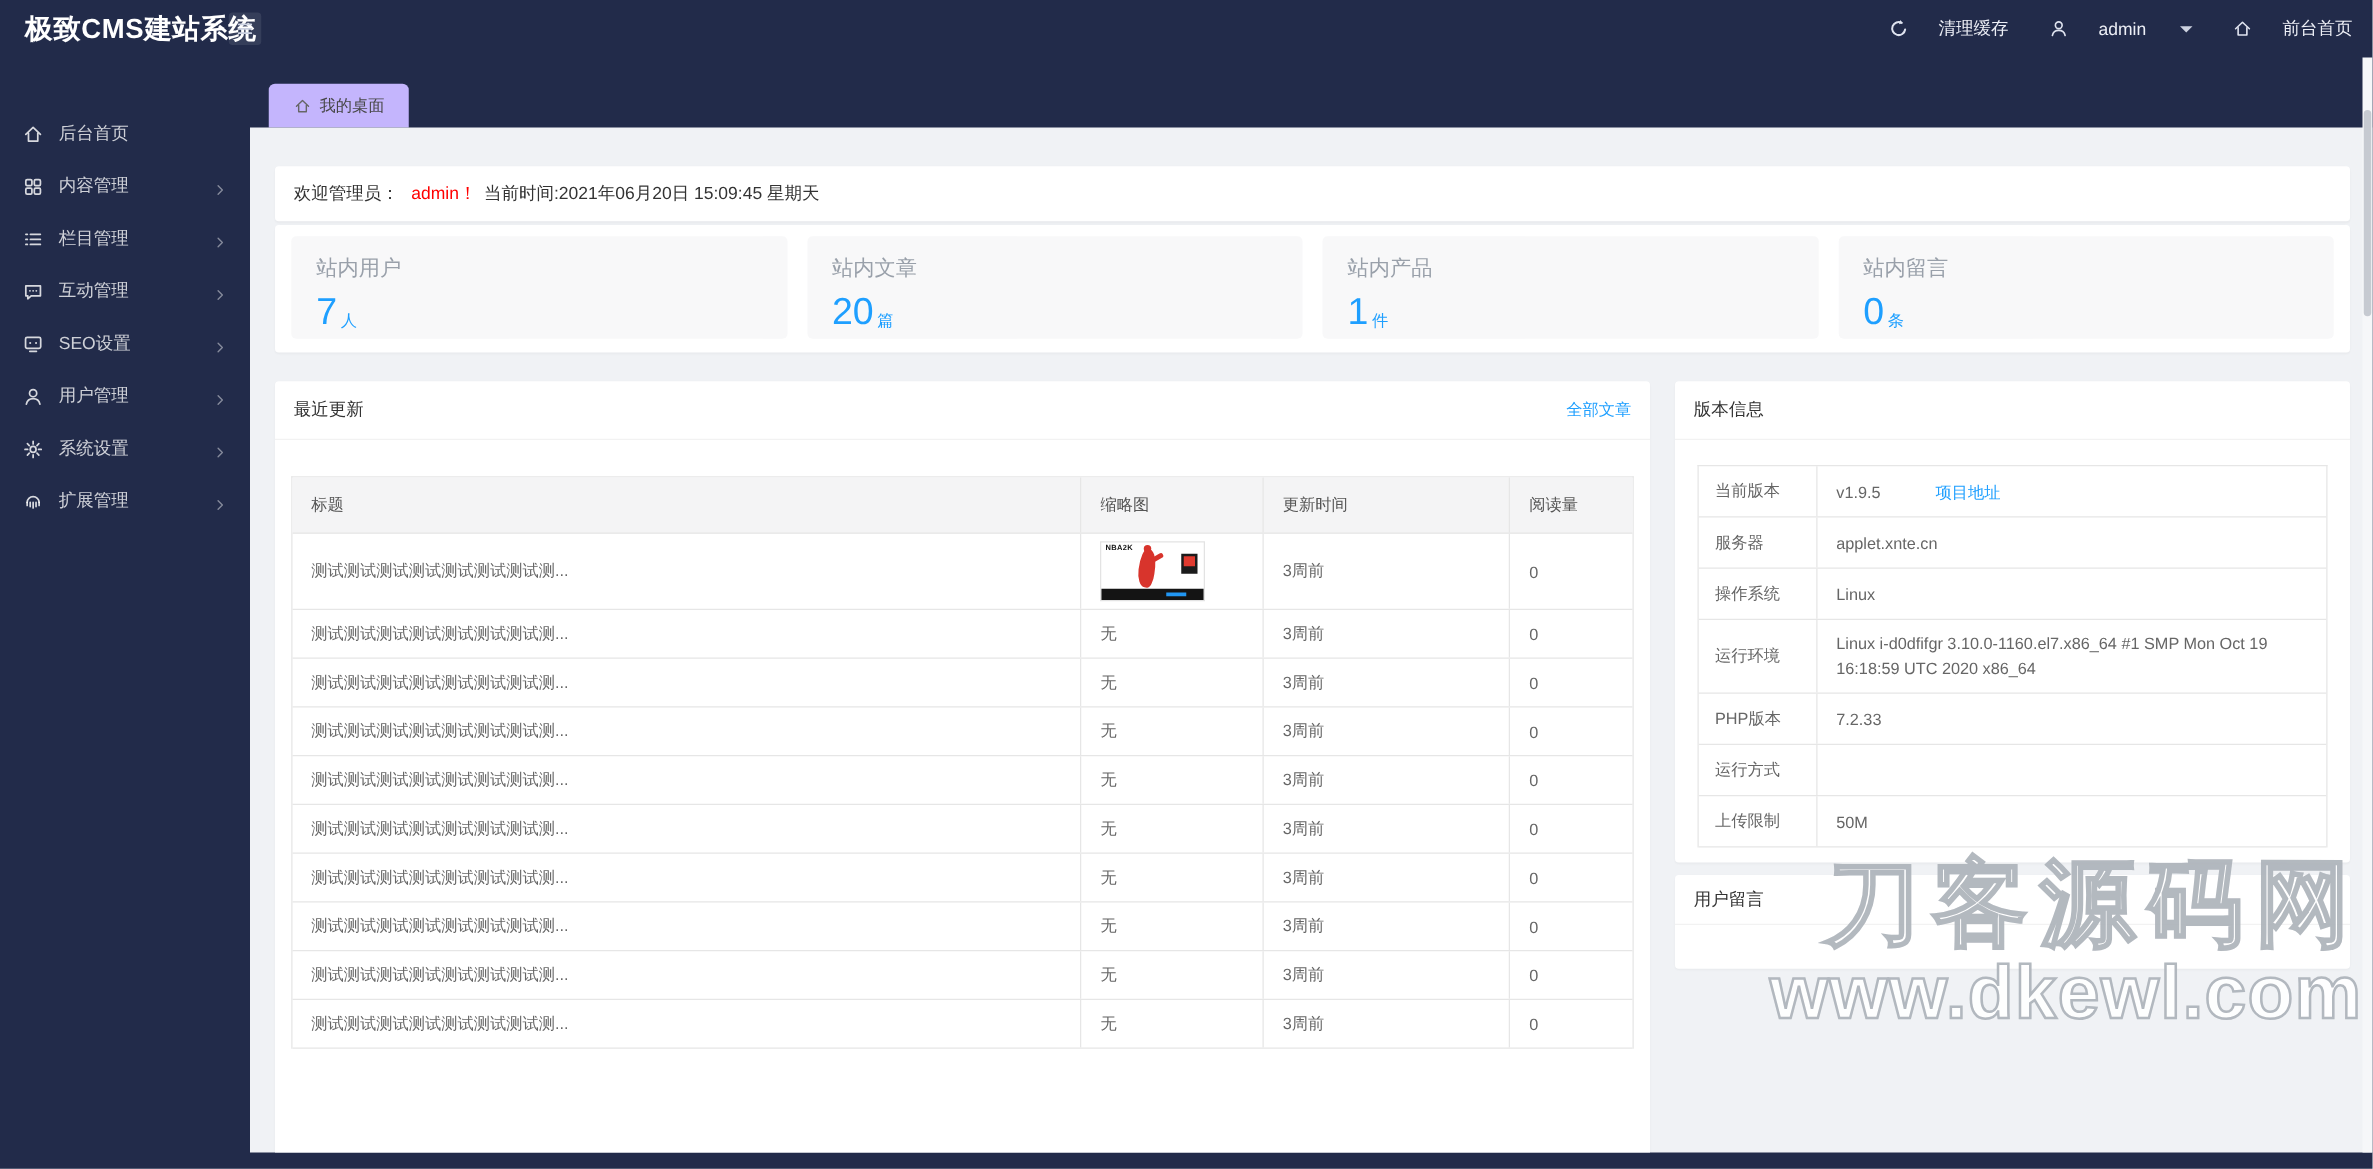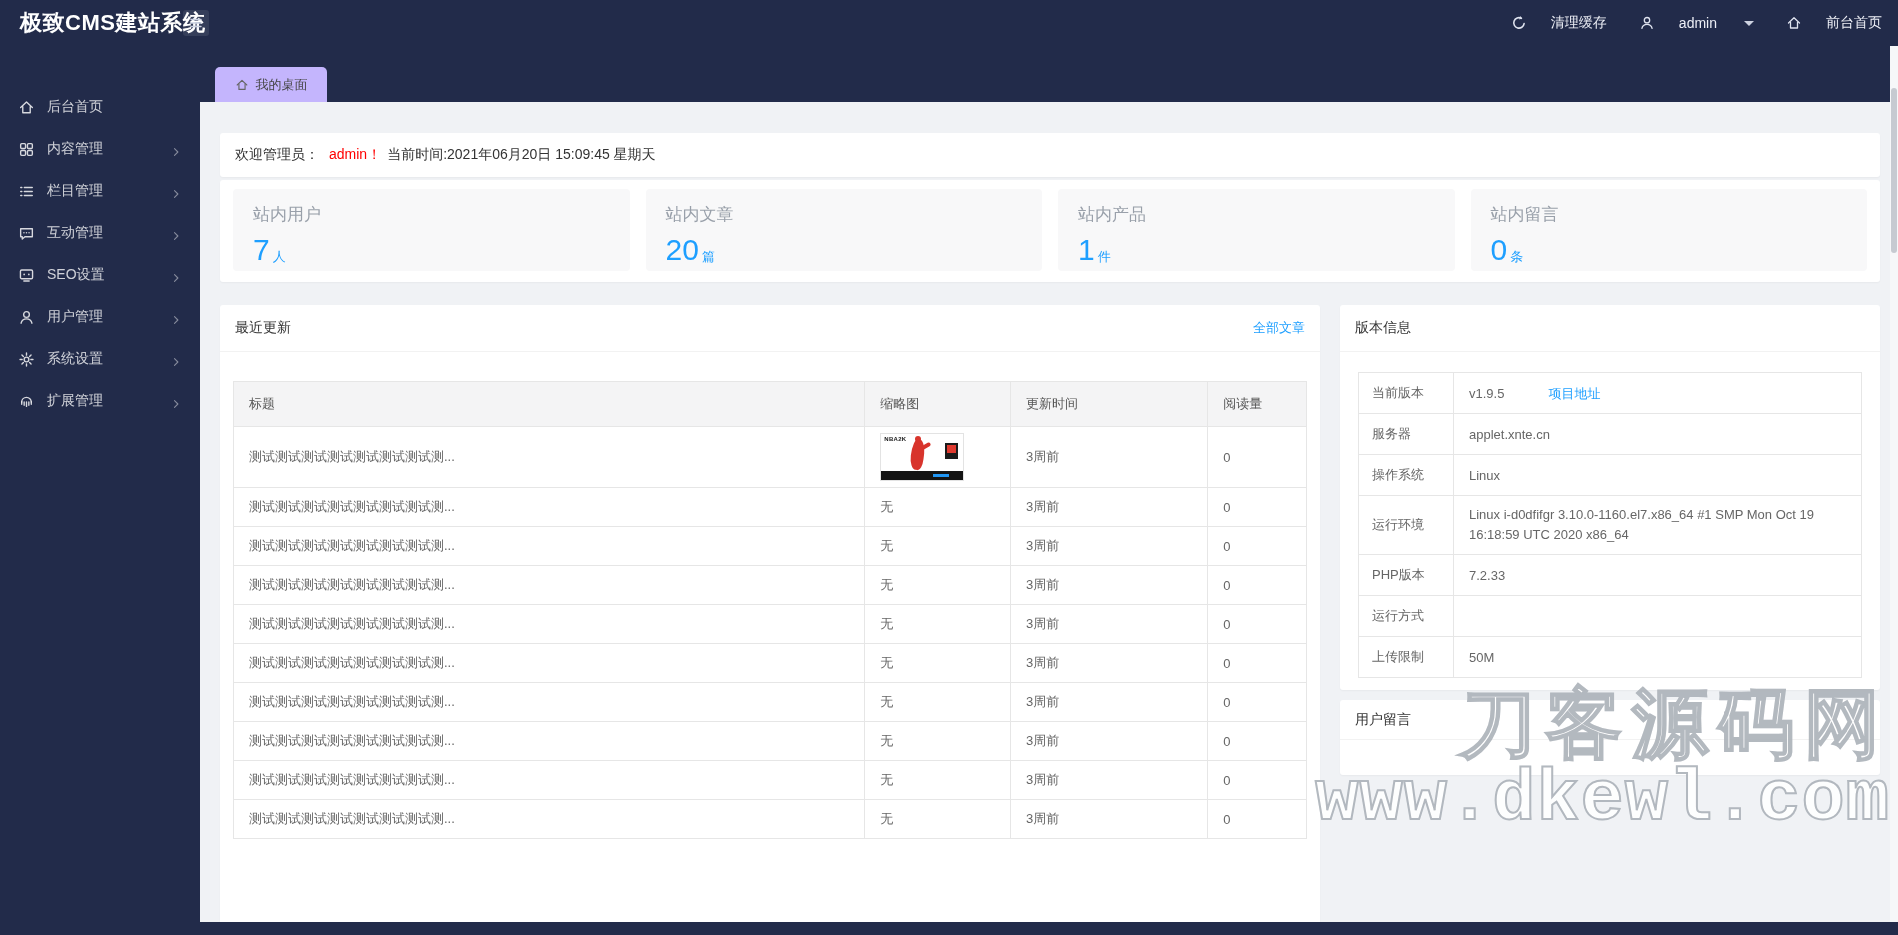--- a/index.html
+++ b/index.html
@@ -91,21 +91,21 @@
   .vvalue{flex:1;display:flex;align-items:flex-end;flex-wrap:wrap;column-gap:44px;
     padding:9px 14px 9px 15px;font-size:13px;color:#666;line-height:1.55}
   .guestbook{height:75px;box-sizing:border-box}
   .guestbook .panel-head{height:40px}
 
   
   .watermark{position:absolute;right:8px;top:582px;text-align:right;z-index:5;pointer-events:none;
     color:#fff;font-weight:bold;line-height:1.04;opacity:.93;
     -webkit-text-stroke:2px #aeb4bb;text-shadow:0 0 1px #aeb4bb}
   .wm1{font-size:76px;letter-spacing:10px}
-  .wm2{font-size:72px;letter-spacing:1px;font-family:Liberation Mono, monospace}
+  .wm2{font-size:60px;letter-spacing:1px;font-family:Liberation Sans, sans-serif}
 
   
   .scrollbar{position:absolute;right:0;top:46px;width:8px;height:876px;background:#f6f7f9;z-index:8}
   .scroll-thumb{position:absolute;top:42px;left:1px;width:6px;height:165px;background:#c6cad1;border-radius:3px;cursor:pointer}
 </style>
 </head>
 <body>
 
 <div class="header">
   <div class="logo">极致CMS建站系统</div>

